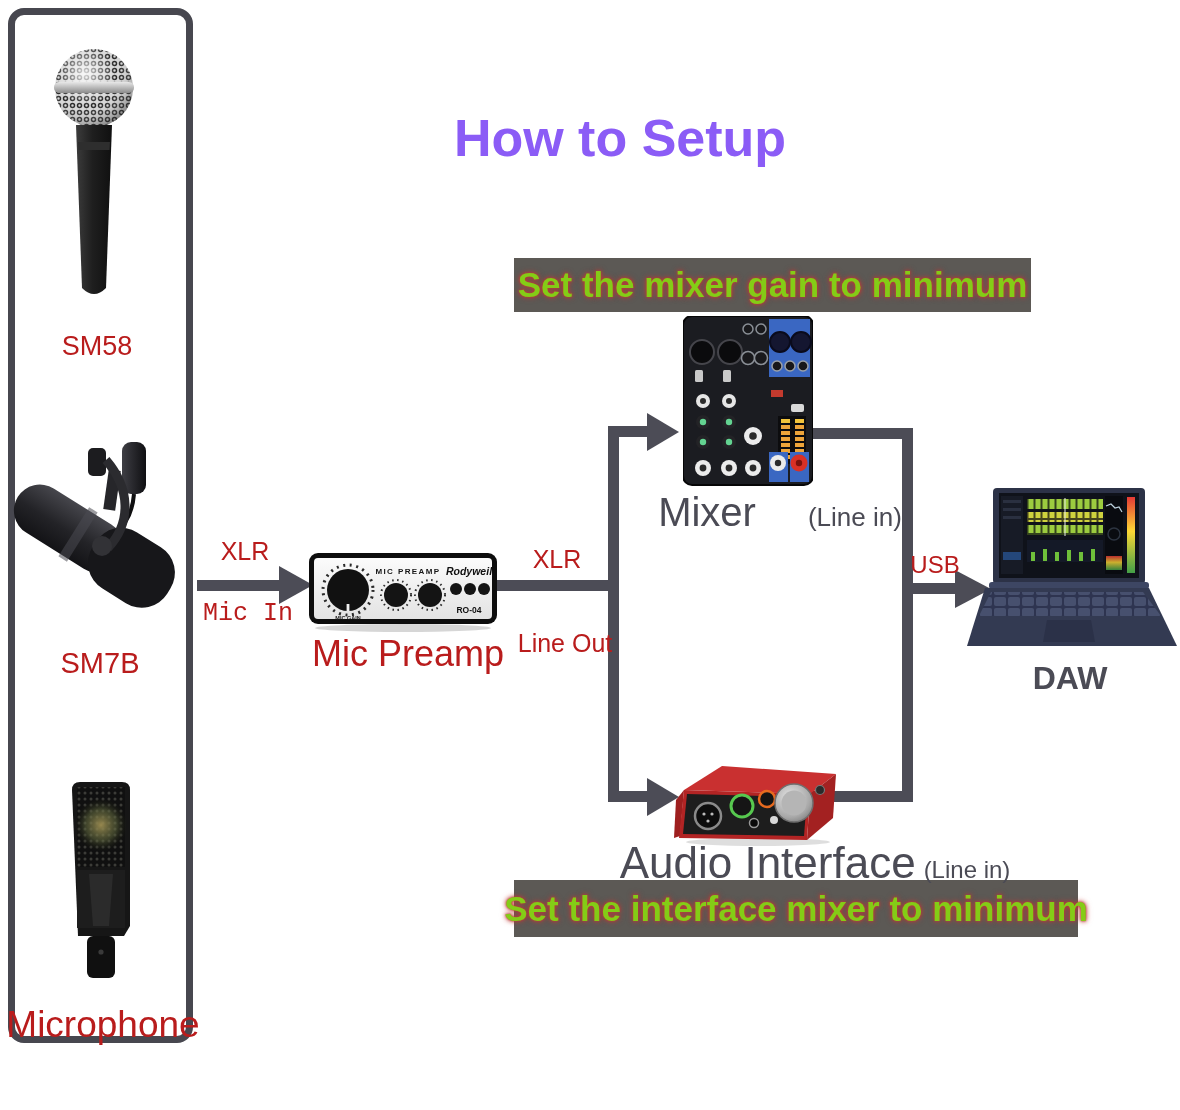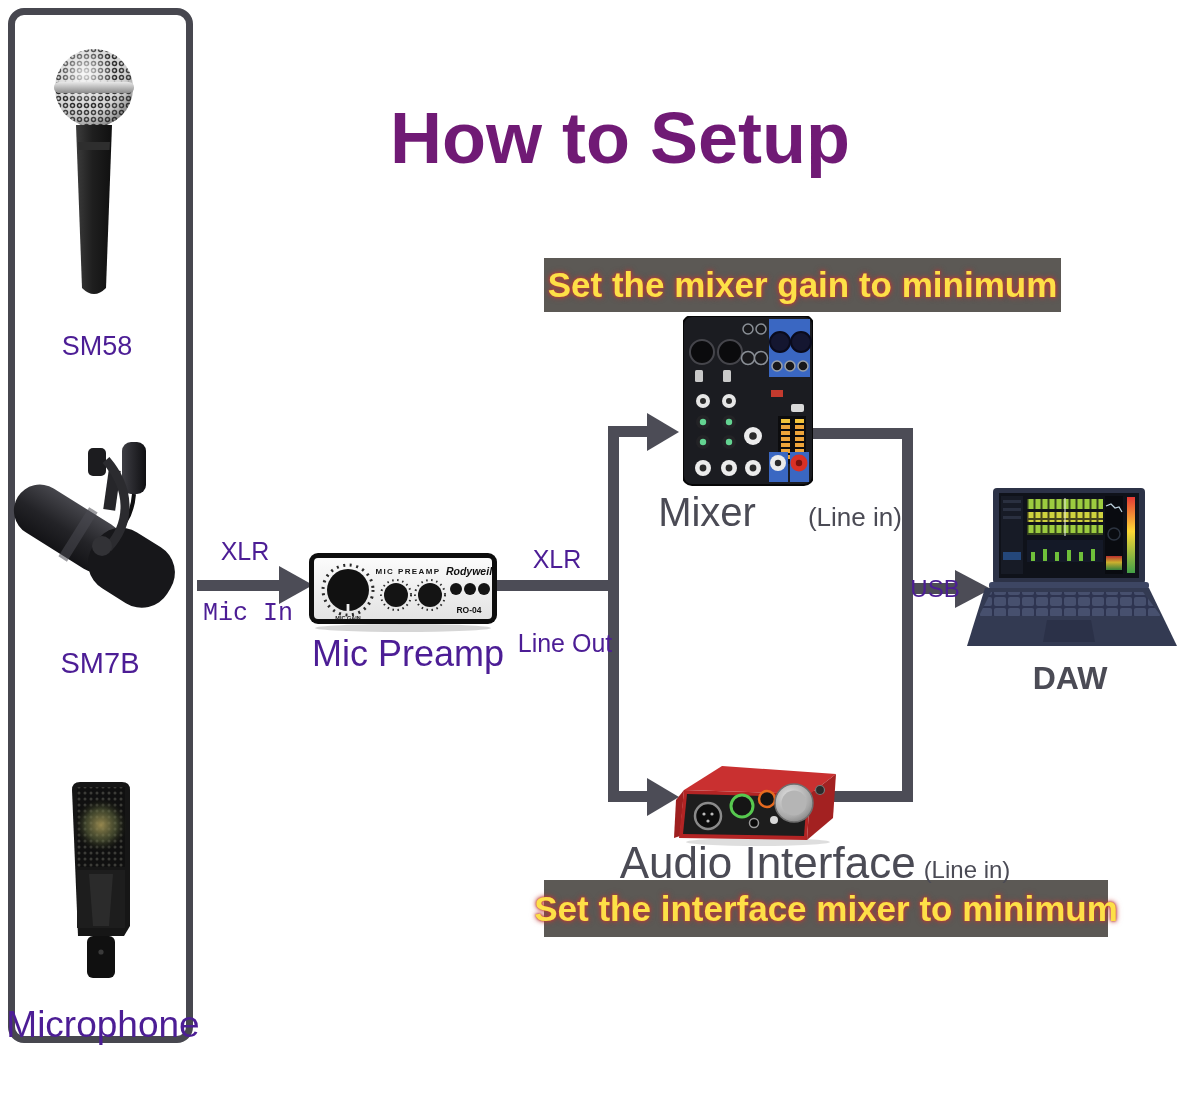--- a/index.html
+++ b/index.html
@@ -3,28 +3,28 @@
 <meta charset="utf-8">
 <style>
   html,body{margin:0;padding:0;background:#fff;}
   #stage{position:relative;width:1180px;height:1110px;background:#ffffff;overflow:hidden;
          font-family:"Liberation Sans",sans-serif;color:#4b4b55;}
   .abs{position:absolute;}
   .line{position:absolute;background:#4c4c56;}
   .ah-right{position:absolute;width:0;height:0;border-top:19px solid transparent;
             border-bottom:19px solid transparent;}
   .lbl{position:absolute;display:flex;align-items:center;justify-content:center;
-       color:#4c1d95;font-weight:500;text-align:right;}
+       color:#b91c1c;font-weight:500;text-align:right;}
   .caption{position:absolute;display:flex;align-items:baseline;justify-content:center;
        color:#4b4b55;font-weight:500;white-space:nowrap;}
   .banner{position:absolute;display:flex;align-items:center;justify-content:center;
-       background:#5c5955;color:#fde047;font-weight:bold;font-size:35px;white-space:nowrap;
-       text-shadow:0 0 4px rgba(191,58,55,.95),0 0 2px #bf3a37,0 0 6px rgba(191,58,55,.6);margin-left:30px;}
+       background:#5c5955;color:#84cc16;font-weight:bold;font-size:35px;white-space:nowrap;
+       text-shadow:0 0 4px rgba(191,58,55,.95),0 0 2px #bf3a37,0 0 6px rgba(191,58,55,.6);}
   #title{position:absolute;left:330px;top:86px;width:580px;height:104px;display:flex;
-       align-items:center;justify-content:center;font-size:72px;font-weight:600;color:#701a75;}
+       align-items:center;justify-content:center;font-size:52px;font-weight:600;color:#8b5cf6;}
   #mic-box{position:absolute;left:8px;top:8px;width:171px;height:1021px;
        border:7px solid #47474f;border-radius:16px;background:#fff;}
   .sub{font-weight:400;}
 </style>
 </head>
 <body>
 
 <div id="stage">
 
   <div id="title">How to Setup</div>
@@ -45,21 +45,21 @@
   <div class="line" style="left:795px;top:791px;width:118px;height:11px;"></div>
   <div class="line" style="left:902px;top:428px;width:11px;height:374px;"></div>
 
   <div class="line" style="left:913px;top:583px;width:44px;height:11px;"></div>
   <div class="ah-right" style="left:955px;top:570px;border-left:36px solid #4c4c56;"></div>
 
   <div class="lbl" style="left:203px;top:536px;width:84px;height:30px;font-size:25px;">XLR</div>
   <div class="lbl" style="left:196px;top:598px;width:104px;height:30px;font-size:25px;font-family:Liberation Mono, monospace;">Mic In</div>
   <div class="lbl" style="left:515px;top:544px;width:84px;height:30px;font-size:25px;">XLR</div>
   <div class="lbl" style="left:510px;top:628px;width:110px;height:30px;font-size:25px;">Line Out</div>
-  <div class="lbl" style="left:906px;top:551px;width:58px;height:28px;font-size:24px;margin-top:24px;">USB</div>
+  <div class="lbl" style="left:906px;top:551px;width:58px;height:28px;font-size:24px;">USB</div>
 
   <div class="banner" style="left:514px;top:258px;width:517px;height:54px;">Set the mixer gain to minimum</div>
   <div class="banner" style="left:514px;top:880px;width:564px;height:57px;">Set the interface mixer to minimum</div>
 
   <div id="mic-box"></div>
 
   <svg class="abs" style="left:48px;top:46px;" width="96" height="276" viewBox="0 0 96 276">
     <defs>
       <pattern id="mesh58" width="7" height="7" patternUnits="userSpaceOnUse">
         <rect width="7" height="7" fill="#d6d6d6"></rect>

